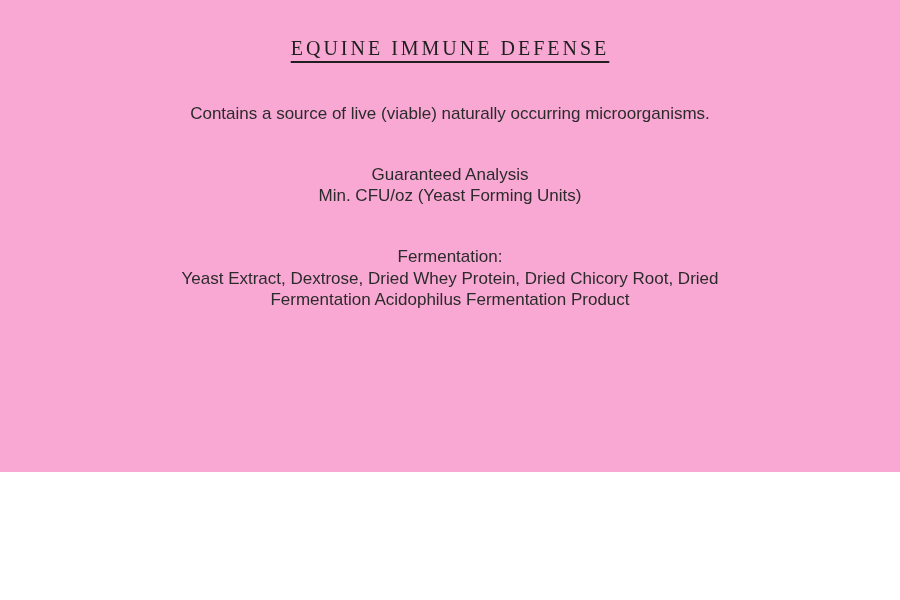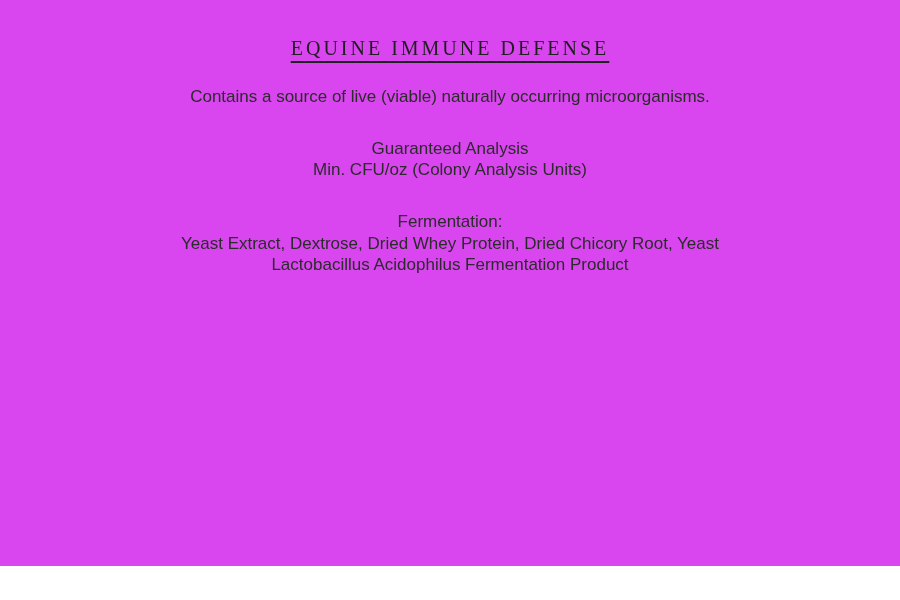--- a/index.html
+++ b/index.html
@@ -2,22 +2,22 @@
 <html><head>
 <meta charset="utf-8">
 <style>
   html, body {
     margin: 0;
     padding: 0;
   }
   .design-canvas {
     position: relative;
     width: 900px;
-    height: 566px;
-    background: #d946ef;
+    height: 472px;
+    background: #f9a8d4;
     overflow: hidden;
     font-family: "Liberation Sans", sans-serif;
     text-decoration: underline;
   }
   .title {
     position: absolute;
     top: 24px;
     left: 0;
     width: 100%;
     text-align: center;
@@ -26,56 +26,56 @@
     font-weight: 400;
     letter-spacing: 3px;
     color: #1f1f1f;
     text-decoration: underline;
     text-decoration-thickness: 1.6px;
     text-underline-offset: 6px;
     text-decoration-skip-ink: auto;
   }
   .body-block {
     position: absolute;
-    top: 86px;
+    top: 103px;
     left: 0;
     width: 100%;
     text-align: center;
     font-size: 17px;
     line-height: 21.65px;
     color: #2b2b2b;
   }
   .section {
     margin: 0 auto;
     max-width: 590px;
   }
   .section + .section {
-    margin-top: 30px; 
+    margin-top: 39px; 
   }
   .line {
     display: block;
   }
 </style>
 </head>
 <body>
 
 <div class="design-canvas">
 
   <h1 class="title">EQUINE IMMUNE DEFENSE</h1>
 
   <div class="body-block">
 
     <div class="section">
       <span class="line">Contains a source of live (viable) naturally occurring microorganisms.</span>
     </div>
 
     <div class="section">
       <span class="line">Guaranteed Analysis</span>
-      <span class="line">Min. CFU/oz (Colony Analysis Units)</span>
+      <span class="line">Min. CFU/oz (Yeast Forming Units)</span>
     </div>
 
     <div class="section">
       <span class="line">Fermentation:</span>
-      <span>Yeast Extract, Dextrose, Dried Whey Protein, Dried Chicory Root, Yeast Lactobacillus Acidophilus Fermentation Product</span>
+      <span>Yeast Extract, Dextrose, Dried Whey Protein, Dried Chicory Root, Dried Fermentation Acidophilus Fermentation Product</span>
     </div>
 
   </div>
 </div>
 
 </body></html>

